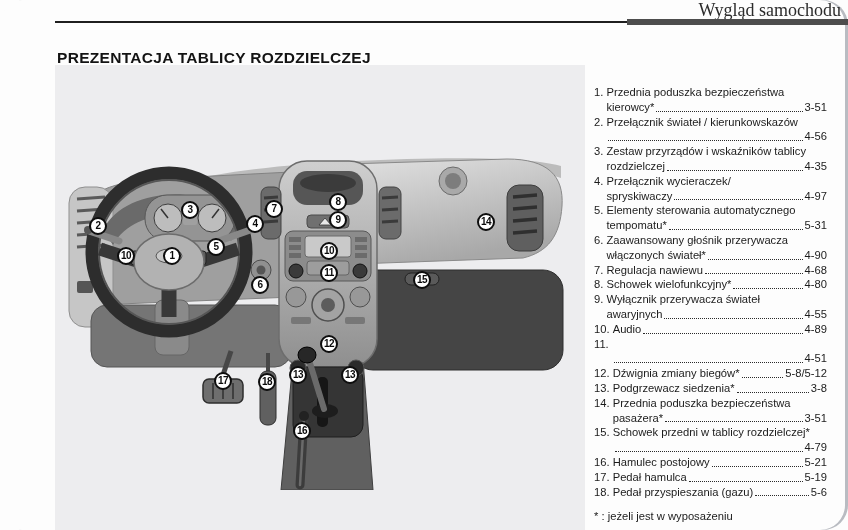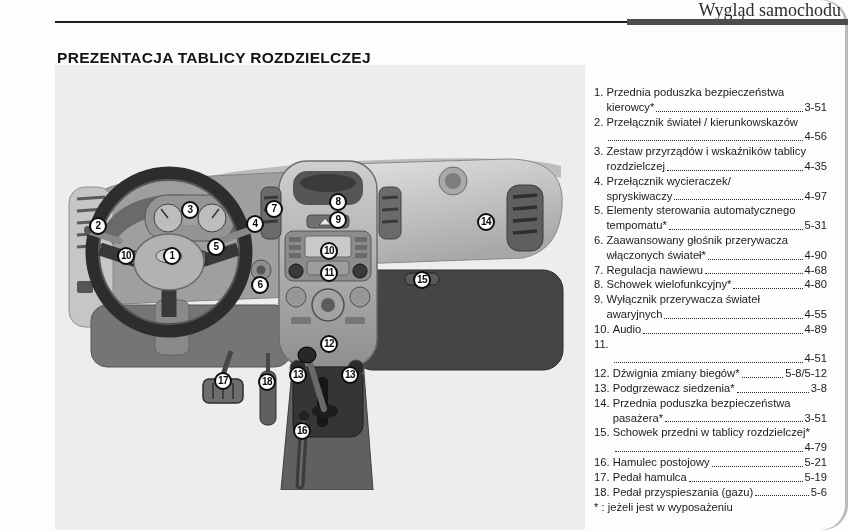--- a/index.html
+++ b/index.html
@@ -26,21 +26,21 @@
         border:2px solid var(--callout_border);color:#0a0a0a;
         font-size:10px;font-weight:bold;letter-spacing:-0.5px;line-height:1;
         display:flex;align-items:center;justify-content:center;}
   .legend{position:absolute;left:594px;top:85px;width:233px;
         font-size:11.2px;line-height:14.8px;color:#1b1b1b;}
   .legend-line{display:flex;align-items:baseline;}
   .num,.txt,.pageref{white-space:pre;}
   .ghost{visibility:hidden;}
   .leader{flex:1 1 auto;min-width:6px;height:0;align-self:flex-end;
         border-bottom:1.7px dotted #2a2a2a;margin:0 2px 3px 2px;}
-  .footnote{margin-top:1px;}
+  .footnote{margin-top:10px;}
 </style>
 </head>
 <body>
 
 <div class="page">
 
   <div class="running-head">Wygląd samochodu</div>
 
   <div class="rule">
     <div class="rule-line"></div>

